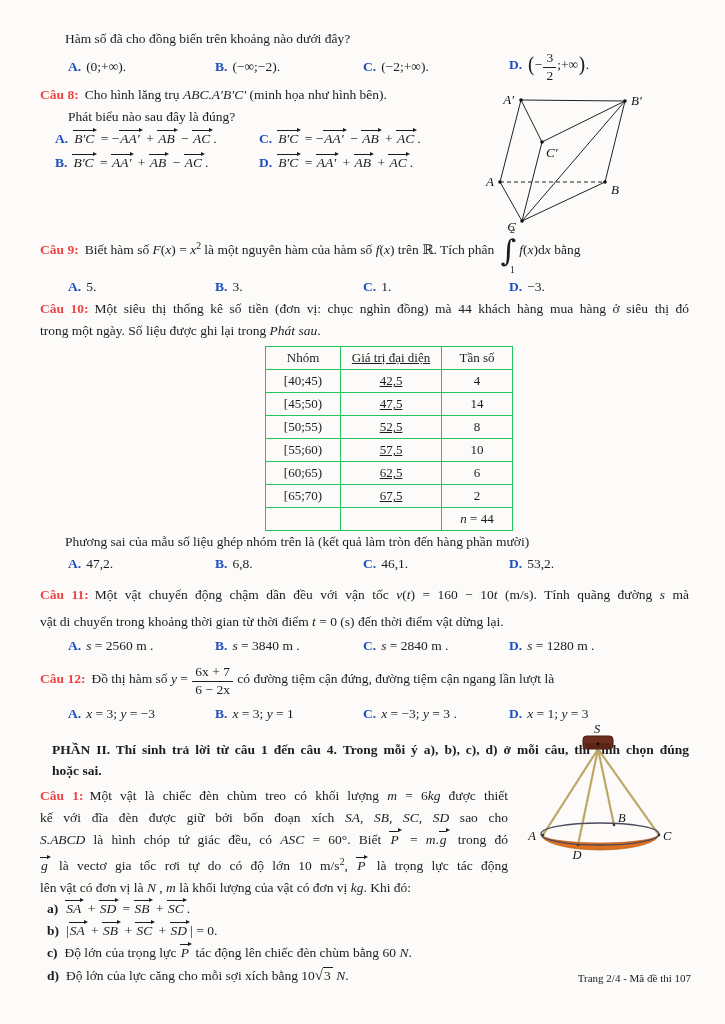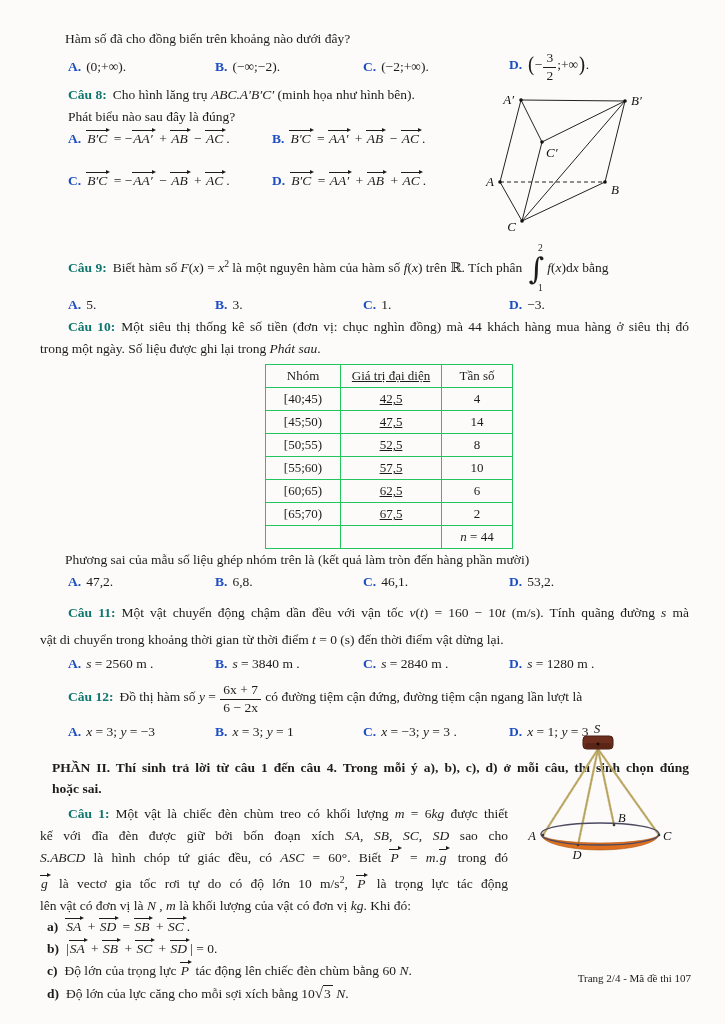--- a/index.html
+++ b/index.html
@@ -7,29 +7,29 @@
     position:relative;
     width:725px;height:1024px;
     margin:0 auto;
     background:#fcfbf9;
     box-sizing:border-box;
     padding:28px 36px 0 40px;
     font-family:"Liberation Serif","DejaVu Serif",serif;
     font-size:13.5px;line-height:22px;color:#1c1c1c;
     overflow:hidden;
   }
-  .qt{color:#0f766e;font-weight:bold;margin-right:6px;margin-left:28px;}
+  .qt{color:#ef4444;font-weight:bold;margin-right:6px;}
   .it{font-style:italic;}
   .indent1{margin-left:25px;}
   .indent2{margin-left:28px;}
   .jline{text-align:justify;text-align-last:justify;}
   
   .opts{display:grid;grid-template-columns:147px 148px 146px 1fr;margin-left:28px;align-items:center;}
   .opts.tall{min-height:34px;}
-  .opts2{display:grid;grid-template-columns:204px 1fr;margin-left:28px;row-gap:20px;}
+  .opts2{display:grid;grid-template-columns:204px 1fr;margin-left:15px;row-gap:2px;}
   .opt{white-space:nowrap;}
   .olab{color:#1d4ec2;font-weight:bold;margin-right:5px;}
   
   .vec{display:inline-block;position:relative;font-style:italic;padding:3px 3px 0 1px;line-height:1.1;}
   .vec::before{content:"";position:absolute;top:1px;left:0;right:4px;border-top:1px solid currentColor;}
   .vec::after{content:"";position:absolute;top:-1.2px;right:0;width:0;height:0;
     border-left:4px solid currentColor;border-top:2.2px solid transparent;border-bottom:2.2px solid transparent;}
   .frac{display:inline-block;vertical-align:-0.75em;text-align:center;line-height:1.2;padding:0 1px;}
   .frac .num{display:block;padding:0 3px;border-bottom:1px solid currentColor;}
   .frac .den{display:block;padding:0 3px;}
@@ -84,22 +84,22 @@
     </div>
   </div>
 
   <div>
     <div>
       <span class="qt">Câu 8:</span><span>Cho hình lăng trụ <span class="it">ABC.A′B′C′</span> (minh họa như hình bên).</span>
     </div>
     <div class="indent2"><span>Phát biểu nào sau đây là đúng?</span></div>
     <div class="opts2">
       <span class="opt"><span class="olab">A.</span><span><span class="vec">B′C</span> = −<span class="vec">AA′</span> + <span class="vec">AB</span> − <span class="vec">AC</span>.</span></span>
+      <span class="opt"><span class="olab">C.</span><span><span class="vec">B′C</span> = −<span class="vec">AA′</span> − <span class="vec">AB</span> + <span class="vec">AC</span>.</span></span>
       <span class="opt"><span class="olab">B.</span><span><span class="vec">B′C</span> = <span class="vec">AA′</span> + <span class="vec">AB</span> − <span class="vec">AC</span>.</span></span>
-      <span class="opt"><span class="olab">C.</span><span><span class="vec">B′C</span> = −<span class="vec">AA′</span> − <span class="vec">AB</span> + <span class="vec">AC</span>.</span></span>
       <span class="opt"><span class="olab">D.</span><span><span class="vec">B′C</span> = <span class="vec">AA′</span> + <span class="vec">AB</span> + <span class="vec">AC</span>.</span></span>
     </div>
   </div>
 
   <svg class="figure-abs" style="left:476px;top:84px;" width="245" height="152" viewBox="0 0 245 152" aria-hidden="true">
     <g stroke="#222" stroke-width="1" fill="none">
       <line x1="45" y1="16" x2="149" y2="17"></line>
       <line x1="45" y1="16" x2="66" y2="58"></line>
       <line x1="66" y1="58" x2="149" y2="17"></line>
       <line x1="45" y1="16" x2="24" y2="98"></line>

